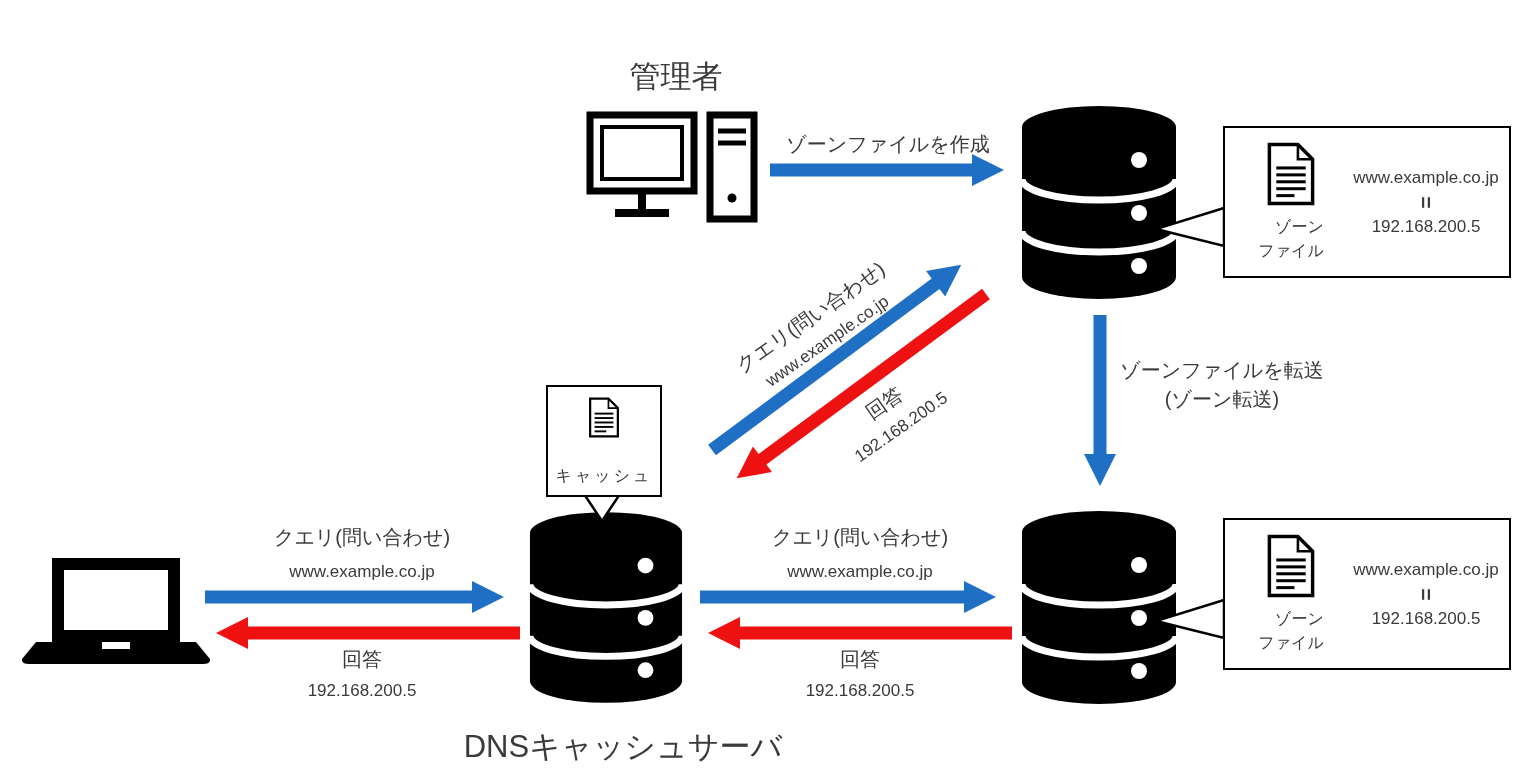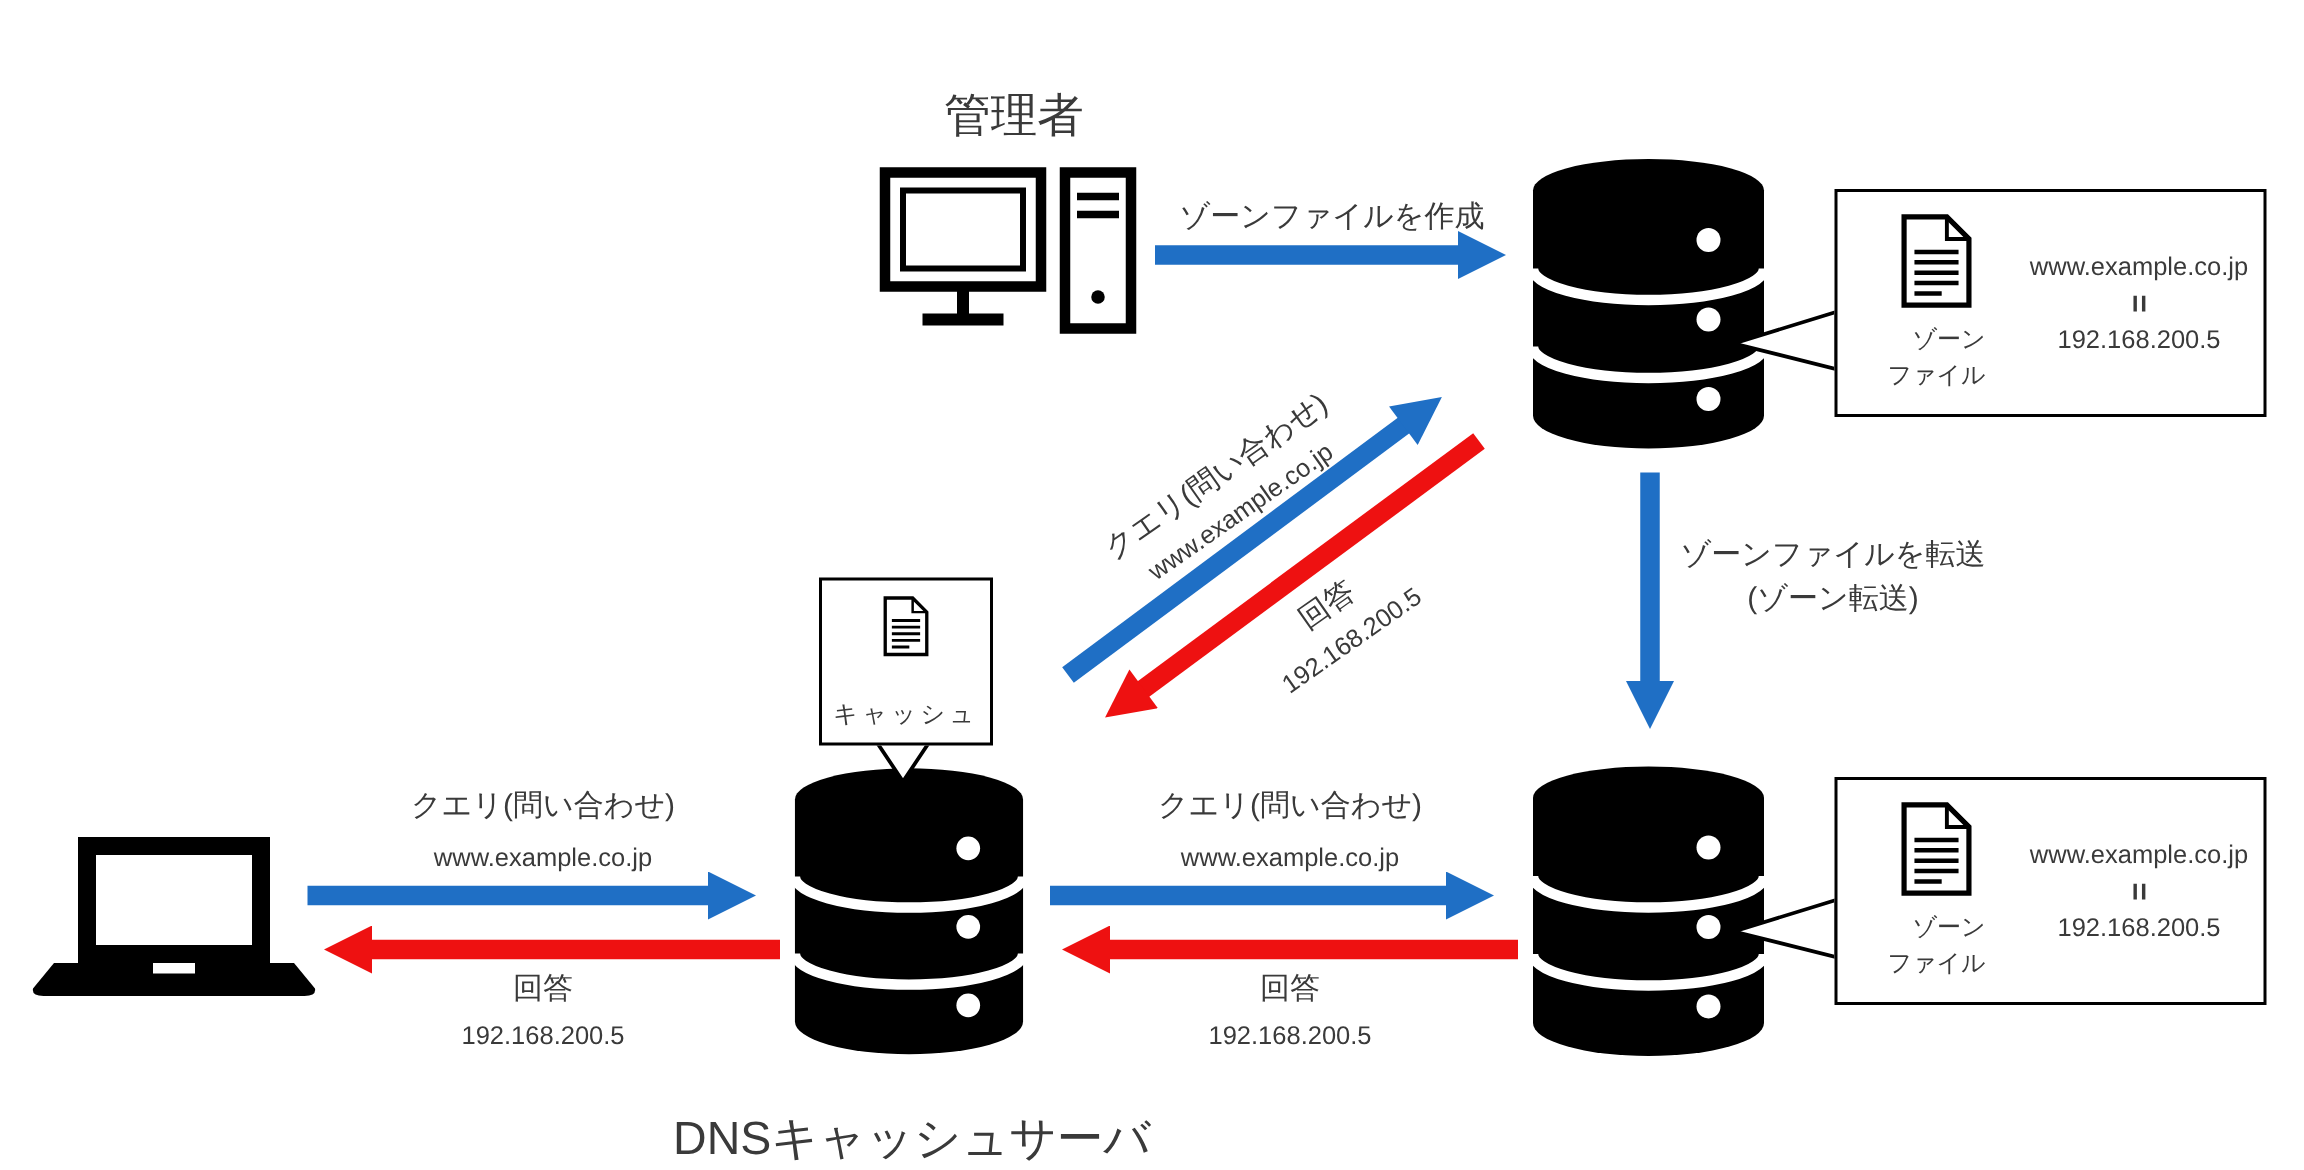--- a/index.html
+++ b/index.html
@@ -164,21 +164,21 @@
       <line x1="13" y1="30" x2="47" y2="30" stroke="#000" stroke-width="3.5"></line>
       <line x1="13" y1="38" x2="47" y2="38" stroke="#000" stroke-width="3.5"></line>
       <line x1="13" y1="46" x2="47" y2="46" stroke="#000" stroke-width="3.5"></line>
       <line x1="13" y1="54" x2="47" y2="54" stroke="#000" stroke-width="3.5"></line>
       <line x1="13" y1="62" x2="34" y2="62" stroke="#000" stroke-width="3.5"></line>
     </svg>
     <div class="cache-label">キャッシュ</div>
   </div>
 
   <div class="lbl node-lbl" style="left:676px; top:77px;">管理者</div>
-  <div class="lbl node-lbl" style="left:608px; top:747px;margin-top:12px;">DNSキャッシュサーバ</div>
+  <div class="lbl node-lbl" style="left:623px; top:747px;">DNSキャッシュサーバ</div>
 
   <div class="lbl edge-lbl" style="left:888px; top:144px;">ゾーンファイルを作成</div>
 
   <div class="lbl edge-lbl pre" style="left:1222px; top:385px;">ゾーンファイルを転送
 (ゾーン転送)</div>
 
   <div class="lbl rot" style="left:818px; top:328px;">
     <span class="line1">クエリ(問い合わせ)</span>
     <span class="line2">www.example.co.jp</span>
   </div>

